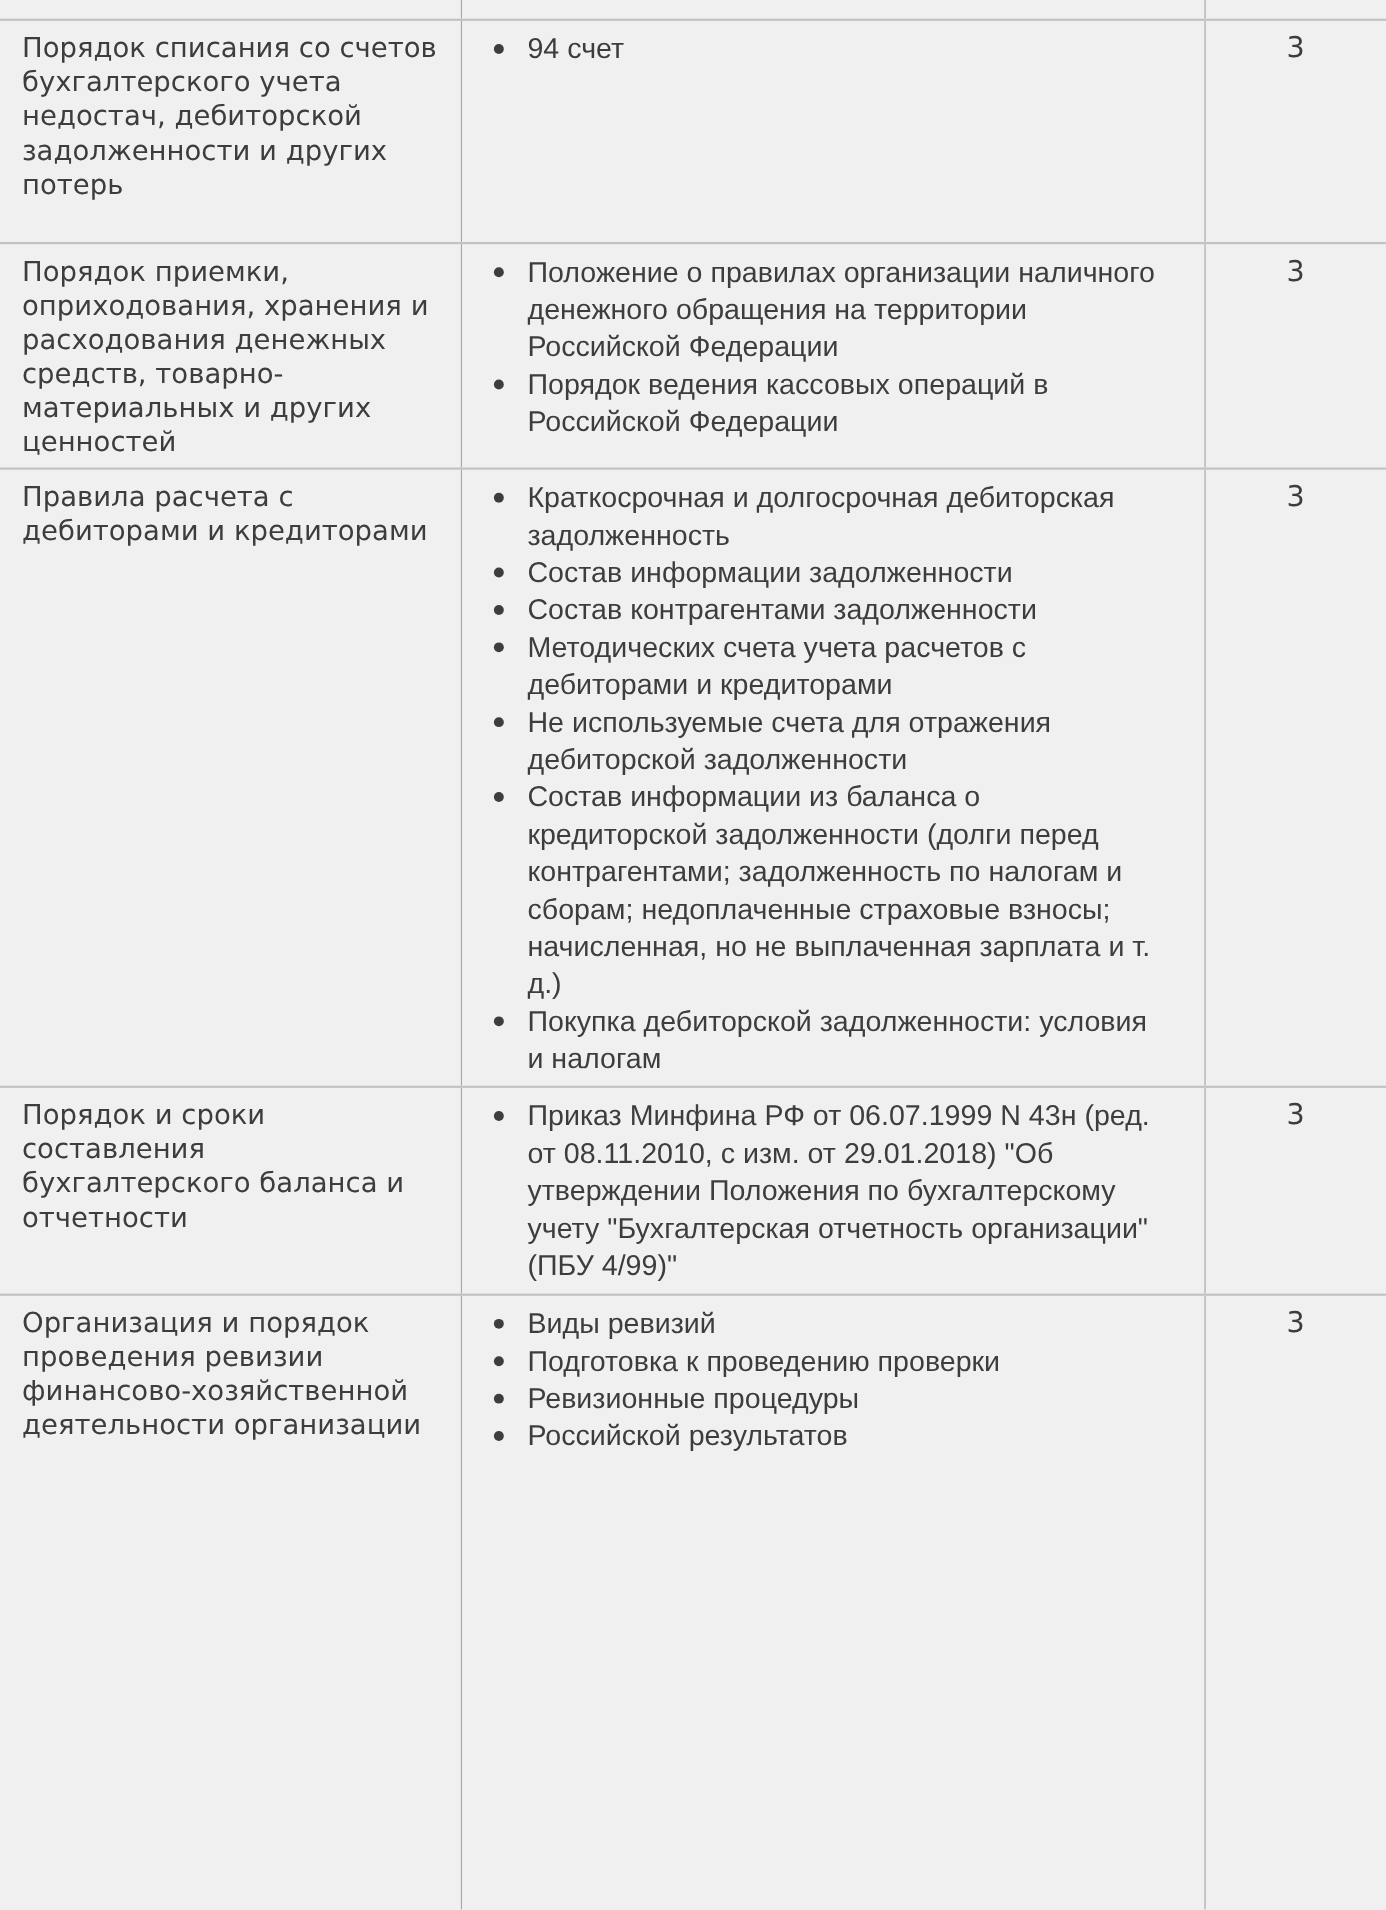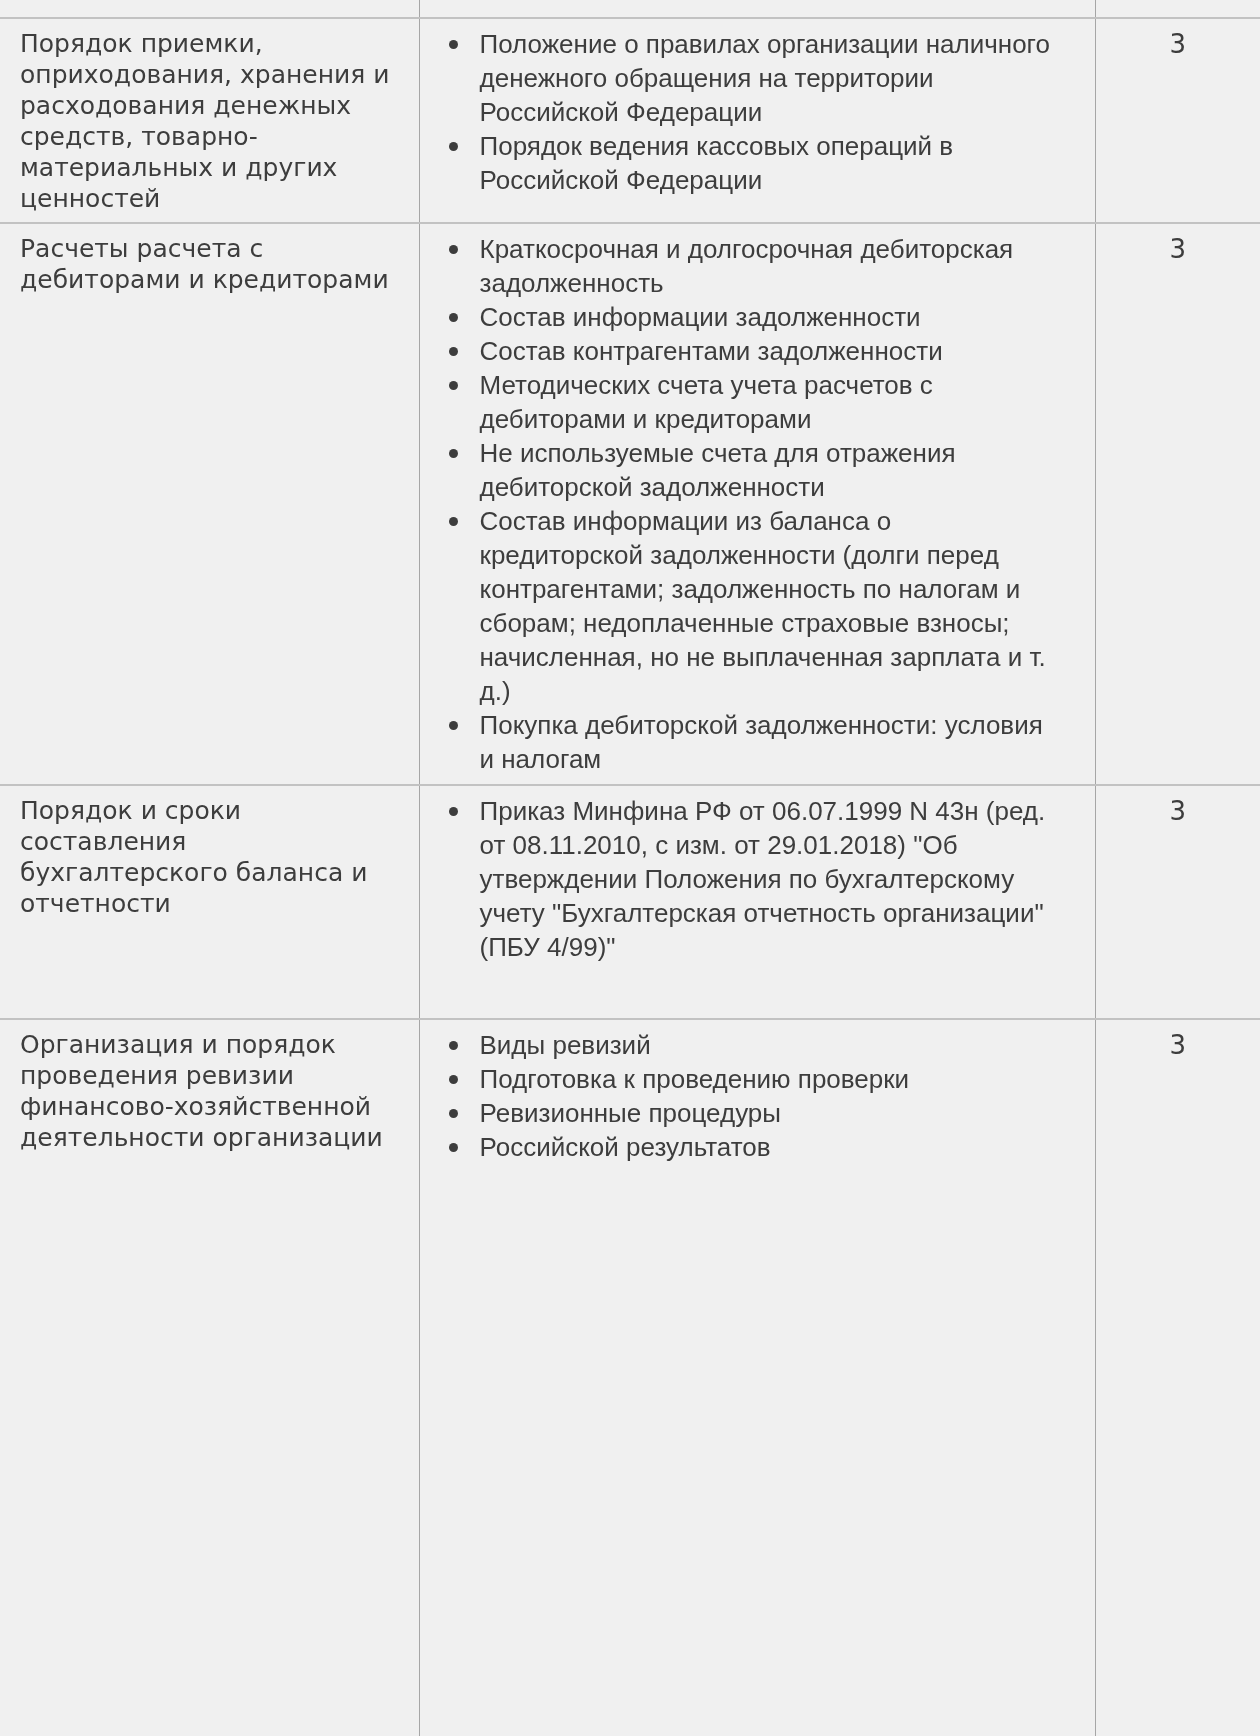--- a/index.html
+++ b/index.html
@@ -86,51 +86,60 @@
     <col style="width:165px">
   </colgroup>
 
   <tbody>
       <tr class="sliver-row" style="height:12px">
     <td class="topic-cell"></td>
     <td class="items-cell"></td>
     <td class="hours-cell"></td>
   </tr>
 
+  <tr class="data-row" style="height:203px">
+    <td class="topic-cell">Порядок списания со счетов бухгалтерского учета недостач, дебиторской задолженности и других потерь</td>
+    <td class="items-cell">
+      <ul>
+        <li>94 счет</li>
+      </ul>
+    </td>
+    <td class="hours-cell">3</td>
+  </tr>
 
 
   <tr class="data-row" style="height:195px">
     <td class="topic-cell">Порядок приемки, оприходования, хранения и расходования денежных средств, товарно-материальных и других ценностей</td>
     <td class="items-cell">
       <ul>
         <li>Положение о правилах организации наличного денежного обращения на территории Российской Федерации</li>
         <li>Порядок ведения кассовых операций в Российской Федерации</li>
       </ul>
     </td>
     <td class="hours-cell">3</td>
   </tr>
 
 
   <tr class="data-row" style="height:532px">
-    <td class="topic-cell">Расчеты расчета с дебиторами и кредиторами</td>
+    <td class="topic-cell">Правила расчета с дебиторами и кредиторами</td>
     <td class="items-cell">
       <ul>
         <li>Краткосрочная и долгосрочная дебиторская задолженность</li>
         <li>Состав информации задолженности</li>
         <li>Состав контрагентами задолженности</li>
         <li>Методических счета учета расчетов с дебиторами и кредиторами</li>
         <li>Не используемые счета для отражения дебиторской задолженности</li>
         <li>Состав информации из баланса о кредиторской задолженности (долги перед контрагентами; задолженность по налогам и сборам; недоплаченные страховые взносы; начисленная, но не выплаченная зарплата и т. д.)</li>
         <li>Покупка дебиторской задолженности: условия и налогам</li>
       </ul>
     </td>
     <td class="hours-cell">3</td>
   </tr>
 
-  <tr class="data-row" style="height:234px">
+  <tr class="data-row" style="height:189px">
     <td class="topic-cell">Порядок и сроки составления бухгалтерского баланса и отчетности</td>
     <td class="items-cell">
       <ul>
         <li>Приказ Минфина РФ от 06.07.1999 N 43н (ред. от 08.11.2010, с изм. от 29.01.2018) "Об утверждении Положения по бухгалтерскому учету "Бухгалтерская отчетность организации" (ПБУ 4/99)"</li>
       </ul>
     </td>
     <td class="hours-cell">3</td>
   </tr>
 
   <tr class="data-row">

